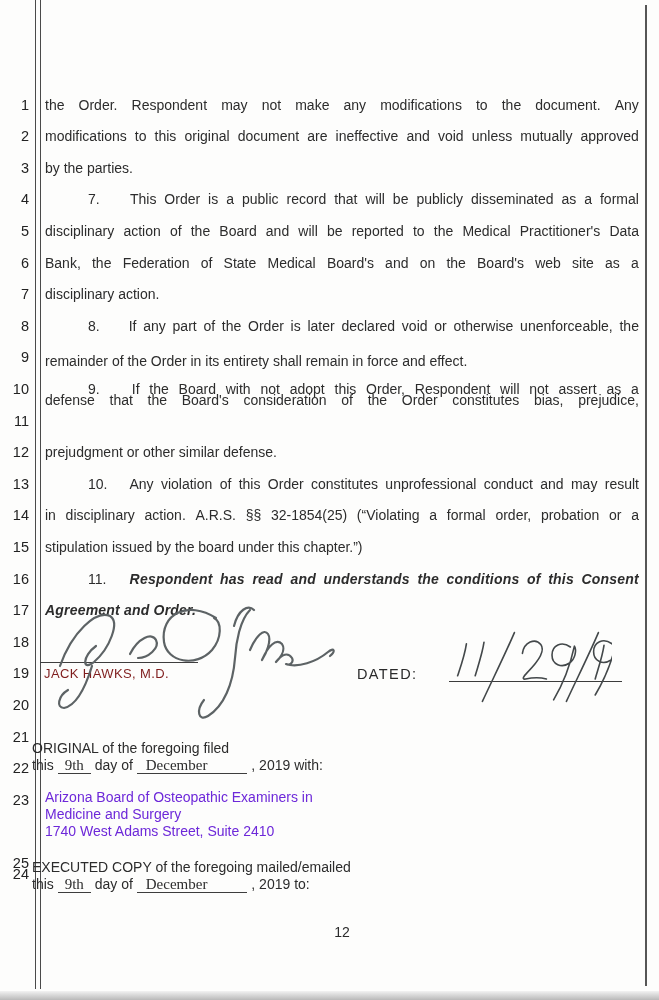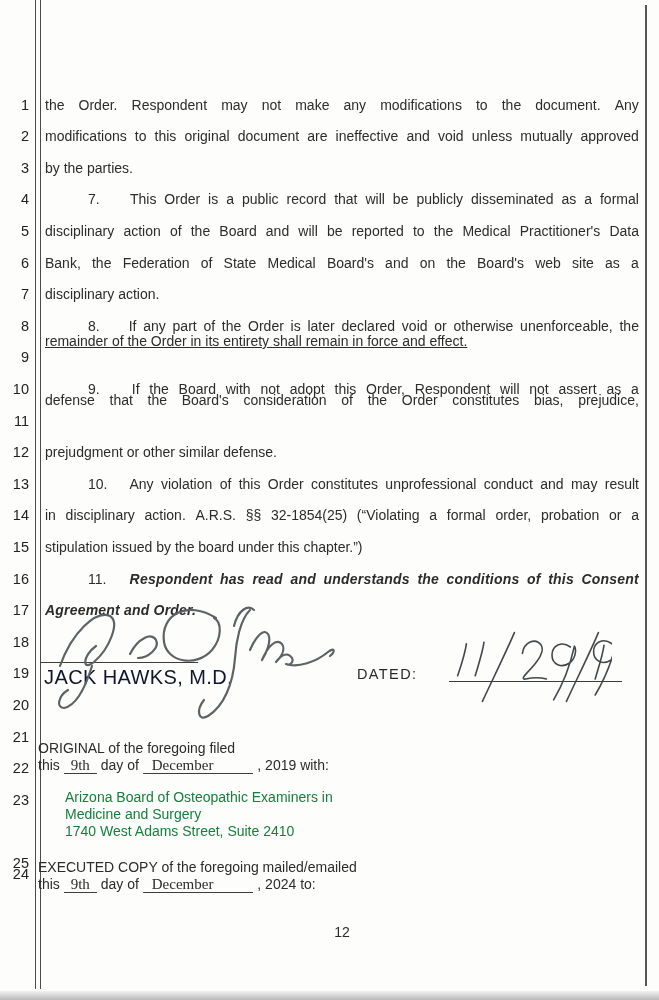--- a/index.html
+++ b/index.html
@@ -39,34 +39,34 @@
     font-size:14px;color:#2c2c2c;white-space:nowrap;
   }
   .body-line.justify{display:flex;justify-content:space-between;white-space:normal;}
   .body-line.has-num{padding-left:43px;width:551px;}
   .pnum{display:inline-block;min-width:34px;flex:0 0 auto;}
   .emphasis .w{font-weight:700;font-style:italic;letter-spacing:.2px;}
   .emphasis .pnum{font-weight:400;font-style:normal;}
 
   
   .sig-rule{position:absolute;left:40px;top:662px;width:158px;border-top:1.5px solid #3e3e3e;}
-  .sig-name{position:absolute;left:44px;top:666px;font-size:20px;letter-spacing:.4px;color:#0f172a;}
+  .sig-name{position:absolute;left:44px;top:666px;font-size:13px;letter-spacing:.4px;color:#7f1d1d;}
   .sig-ink{position:absolute;left:38px;top:598px;width:300px;height:132px;}
   .dated-label{position:absolute;left:357px;top:666px;font-size:14.5px;letter-spacing:1.4px;color:#2b2b2b;}
   .dated-rule{position:absolute;left:449px;top:681px;width:173px;border-top:1.6px solid #3c3c3c;}
   .date-ink{position:absolute;left:452px;top:630px;width:160px;height:82px;}
 
   
-  .footer-line{position:absolute;left:38px;font-size:14px;color:#2c2c2c;white-space:nowrap;}
+  .footer-line{position:absolute;left:32px;font-size:14px;color:#2c2c2c;white-space:nowrap;}
   .fillin{
     font-family:"Liberation Serif", serif;font-size:15px;
     border-bottom:1.3px solid #3d3d3d;padding:0 7px;
   }
   .fillin.month{padding-right:40px;padding-left:9px;}
-  .recipient-block{position:absolute;left:45px;top:789px;font-size:14px;line-height:16.8px;color:#15803d;margin-left:20px;}
+  .recipient-block{position:absolute;left:45px;top:789px;font-size:14px;line-height:16.8px;color:#6d28d9;}
   .page-number{
     position:absolute;left:45px;top:924px;width:594px;text-align:center;
     font-size:14px;color:#2c2c2c;
   }
   svg path{fill:none;stroke-linecap:round;stroke-linejoin:round;}
   .ink{stroke:#5d6365;stroke-width:2.2;}
   .ink-date{stroke:#43484a;stroke-width:2;}
 </style>
 </head>
 <body>
@@ -196,21 +196,21 @@
         <span class="w">Order</span>
         <span class="w">is</span>
         <span class="w">later</span>
         <span class="w">declared</span>
         <span class="w">void</span>
         <span class="w">or</span>
         <span class="w">otherwise</span>
         <span class="w">unenforceable,</span>
         <span class="w">the</span>
       </div>
-      <div class="body-line" style="top: 333px; text-decoration: underline;"><span class="w">remainder of the Order in its entirety shall remain in force and effect.</span></div>
+      <div class="body-line" style="top: 353px;"><span class="w">remainder of the Order in its entirety shall remain in force and effect.</span></div>
       <div class="body-line justify has-num" style="top: 380.9px;">
         <span class="pnum">9.</span>
         <span class="w">If</span>
         <span class="w">the</span>
         <span class="w">Board</span>
         <span class="w">with</span>
         <span class="w">not</span>
         <span class="w">adopt</span>
         <span class="w">this</span>
         <span class="w">Order,</span>
@@ -319,17 +319,17 @@
     <div>Medicine and Surgery</div>
     <div>1740 West Adams Street, Suite 2410</div>
   </div>
 
   <div class="footer-line" style="top:859px">EXECUTED COPY of the foregoing mailed/emailed</div>
   <div class="footer-line" style="top:876px">
     <span>this</span>
     <span class="fillin">9th</span>
     <span>day of</span>
     <span class="fillin month">December</span>
-    <span>, 2024 to:</span>
+    <span>, 2019 to:</span>
   </div>
 
   <div class="page-number">12</div>
 </div>
 
 </body></html>

